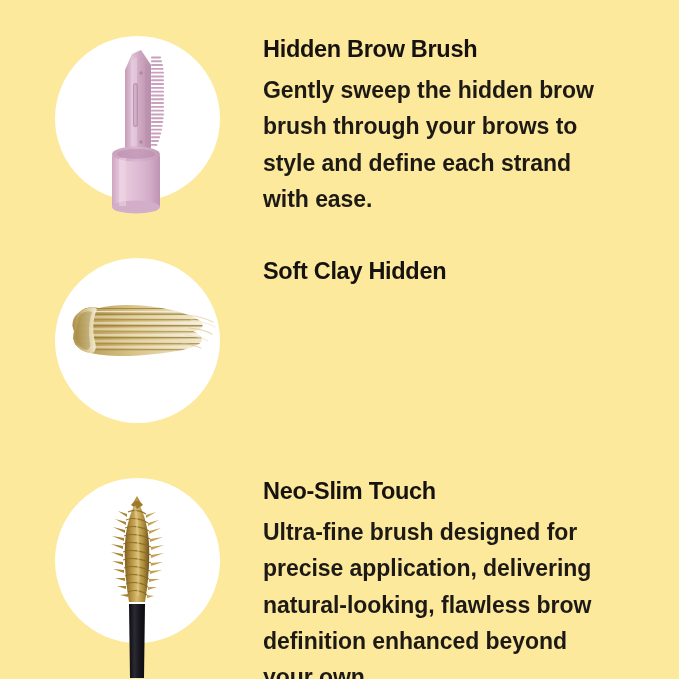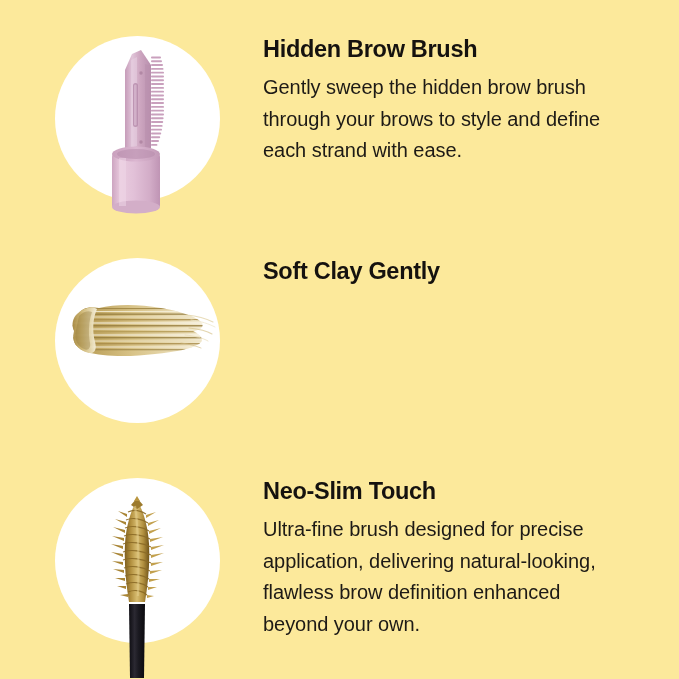--- a/index.html
+++ b/index.html
@@ -64,22 +64,22 @@
   .feature-title {
     margin: 0;
     font-size: 23.5px;
     font-weight: bold;
     letter-spacing: -0.3px;
     color: #15120f;
     line-height: 1.15;
   }
   .feature-desc {
     margin: 9px 6px 0 0;
-    font-size: 20px;
-    font-weight: normal;
+    font-size: 23px;
+    font-weight: bold;
     color: #1d1a16;
     line-height: 1.58;
     letter-spacing: -0.05px;
     max-width: 360px;
   }
 </style>
 </head>
 <body>
 
 <div class="page">
@@ -222,21 +222,21 @@
         <g stroke-linecap="round" fill="none">
           <path d="M132,57 C142,58 152,61 158,64" stroke="#e2d3a8" stroke-width="1.1" opacity="0.8"></path>
           <path d="M136,62 C146,63 154,66 160,69" stroke="#efe7cd" stroke-width="1" opacity="0.8"></path>
           <path d="M134,70 C144,71 152,73 157,76" stroke="#d9c794" stroke-width="1.1" opacity="0.75"></path>
           <path d="M130,77 C140,78 148,80 153,83" stroke="#e8dcb8" stroke-width="1" opacity="0.7"></path>
           <path d="M126,85 C134,86 141,88 146,90" stroke="#cfb97f" stroke-width="1" opacity="0.6"></path>
         </g>
       </svg>
     </div>
     <div class="text-col">
-      <h2 class="feature-title">Soft Clay Gently</h2>
+      <h2 class="feature-title">Soft Clay Hidden</h2>
     </div>
   </div>
 
   <div class="feature-row" id="row-2">
     <div class="media">
       <div class="circle"></div>
       <svg class="art" viewBox="0 0 165 200">
         <defs>
           <linearGradient id="bristleGrad" x1="0" y1="0" x2="1" y2="0">
             <stop offset="0%" stop-color="#7e5f20"></stop>

